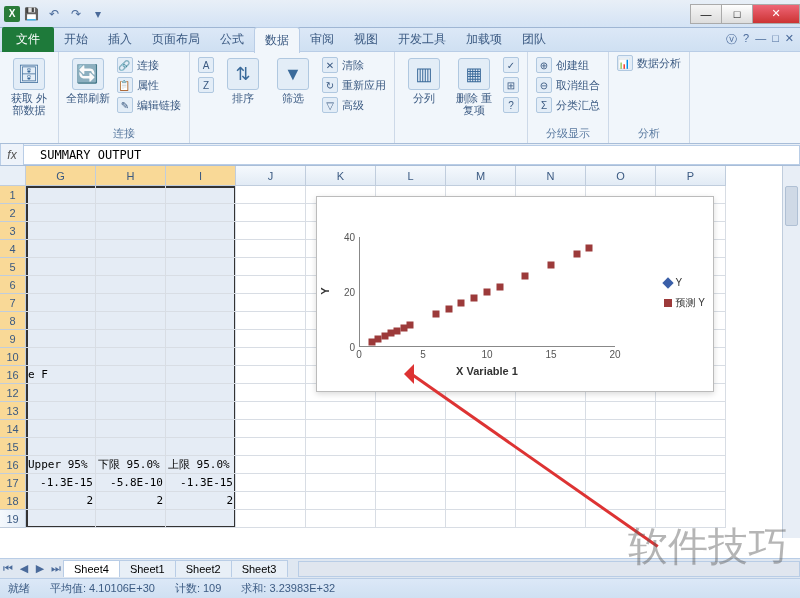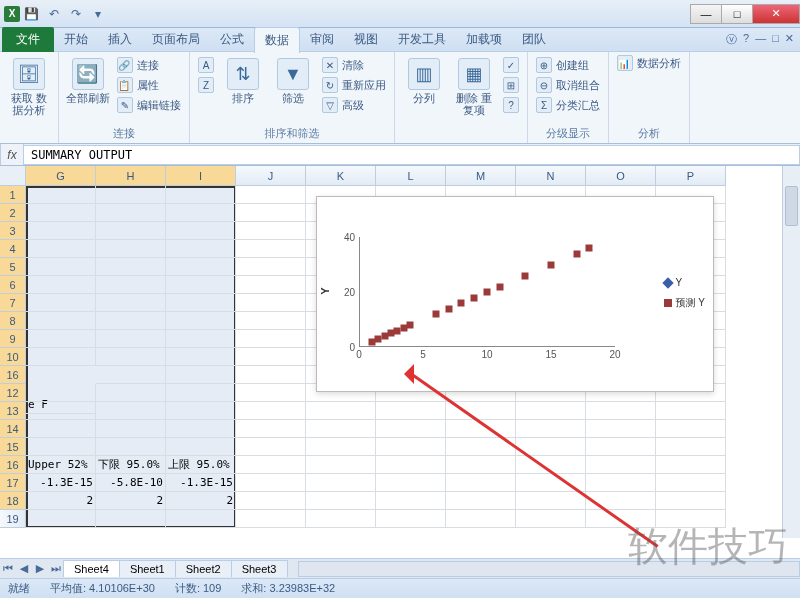--- a/index.html
+++ b/index.html
@@ -32,21 +32,21 @@
 .rbig .ico { width: 32px; height: 32px; background: #e3edf7; border: 1px solid #b0c8e0; border-radius: 3px; display: flex; align-items: center; justify-content: center; font-size: 18px; color: #3a6a9a; }
 .rbig .lbl { font-size: 11px; color: #3b5a82; text-align: center; margin-top: 2px; line-height: 12px; }
 .rsmall-col { display: flex; flex-direction: column; gap: 2px; padding-top: 2px; }
 .rsmall { display: flex; align-items: center; gap: 4px; font-size: 11px; color: #3b5a82; cursor: pointer; padding: 1px 2px; white-space: nowrap; }
 .rsmall .ico { width: 16px; height: 16px; background: #e3edf7; border: 1px solid #b0c8e0; border-radius: 2px; font-size: 10px; display: flex; align-items: center; justify-content: center; }
 
 
 .formula-bar { height: 22px; background: #e8eff7; border-bottom: 1px solid #a8bdd8; display: flex; align-items: center; }
 .name-box { width: 100px; height: 20px; background: #fff; border: 1px solid #b9cde6; font-size: 12px; padding: 0 4px; display: flex; align-items: center; font-family: SimSun, monospace; }
 .fx { width: 24px; text-align: center; font-style: italic; font-size: 12px; color: #555; border-right: 1px solid #b9cde6; border-left: 1px solid #b9cde6; height: 100%; display: flex; align-items: center; justify-content: center; background: #eef3fa; }
-.formula-input { flex: 1; height: 20px; background: #fff; border: 1px solid #b9cde6; border-left: none; font-size: 12px; padding: 0 7px; display: flex; align-items: center; font-family: SimSun, monospace; }
+.formula-input { flex: 1; height: 20px; background: #fff; border: 1px solid #b9cde6; border-left: none; font-size: 12px; padding: 0 16px; display: flex; align-items: center; font-family: SimSun, monospace; }
 
 
 .grid-area { position: relative; height: 392px; background: #fff; overflow: hidden; }
 .corner { position: absolute; left: 0; top: 0; width: 26px; height: 20px; background: #e8eff7; border-right: 1px solid #c0cddd; border-bottom: 1px solid #c0cddd; }
 .col-headers { position: absolute; left: 26px; top: 0; right: 0; height: 20px; display: flex; }
 .col-h { background: linear-gradient(#f5f9fd, #e2ebf5); border-right: 1px solid #c0cddd; border-bottom: 1px solid #c0cddd; font-size: 11px; color: #3b5a82; display: flex; align-items: center; justify-content: center; }
 .col-h.sel { background: #f9d997; }
 .row-headers { position: absolute; left: 0; top: 20px; width: 26px; }
 .row-h { height: 18px; background: linear-gradient(90deg, #f5f9fd, #e2ebf5); border-bottom: 1px solid #c0cddd; border-right: 1px solid #c0cddd; font-size: 11px; color: #3b5a82; display: flex; align-items: center; justify-content: center; }
 .row-h.sel { background: #f9d997; }
@@ -134,21 +134,21 @@
     <span>✕</span>
   </div>
 </div>
 
 <div class="ribbon">
   <div class="rgroup">
     <div class="rgroup-body">
       <div class="rbig">
         <div class="ico">🗄</div>
         <div class="lbl">获取
-数据分析</div>
+外部数据</div>
       </div>
     </div>
     <div class="rgroup-label"></div>
   </div>
   <div class="rgroup">
     <div class="rgroup-body">
       <div class="rbig">
         <div class="ico">🔄</div>
         <div class="lbl">全部刷新</div>
       </div>
@@ -195,21 +195,20 @@
         <div class="rsmall">
             <span class="ico">↻</span>
             <span>重新应用</span>
           </div>
         <div class="rsmall">
             <span class="ico">▽</span>
             <span>高级</span>
           </div>
       </div>
     </div>
-    <div class="rgroup-label">排序和筛选</div>
   </div>
   <div class="rgroup">
     <div class="rgroup-body">
       <div class="rbig">
         <div class="ico">▥</div>
         <div class="lbl">分列</div>
       </div>
       <div class="rbig">
         <div class="ico">▦</div>
         <div class="lbl">删除
@@ -393,21 +392,21 @@
       <div class="cell" style="left: 0px; top: 162px; width: 70px; height: 18px;"></div>
       <div class="cell" style="left: 70px; top: 162px; width: 70px; height: 18px;"></div>
       <div class="cell" style="left: 140px; top: 162px; width: 70px; height: 18px;"></div>
       <div class="cell" style="left: 210px; top: 162px; width: 70px; height: 18px;"></div>
       <div class="cell" style="left: 280px; top: 162px; width: 70px; height: 18px;"></div>
       <div class="cell" style="left: 350px; top: 162px; width: 70px; height: 18px;"></div>
       <div class="cell" style="left: 420px; top: 162px; width: 70px; height: 18px;"></div>
       <div class="cell" style="left: 490px; top: 162px; width: 70px; height: 18px;"></div>
       <div class="cell" style="left: 560px; top: 162px; width: 70px; height: 18px;"></div>
       <div class="cell" style="left: 630px; top: 162px; width: 70px; height: 18px;"></div>
-      <div class="cell" style="left: 0px; top: 180px; width: 70px; height: 18px; margin-top: 30px;">e F</div>
+      <div class="cell" style="left: 0px; top: 180px; width: 70px; height: 18px;">e F</div>
       <div class="cell" style="left: 70px; top: 180px; width: 70px; height: 18px;"></div>
       <div class="cell" style="left: 140px; top: 180px; width: 70px; height: 18px;"></div>
       <div class="cell" style="left: 210px; top: 180px; width: 70px; height: 18px;"></div>
       <div class="cell" style="left: 280px; top: 180px; width: 70px; height: 18px;"></div>
       <div class="cell" style="left: 350px; top: 180px; width: 70px; height: 18px;"></div>
       <div class="cell" style="left: 420px; top: 180px; width: 70px; height: 18px;"></div>
       <div class="cell" style="left: 490px; top: 180px; width: 70px; height: 18px;"></div>
       <div class="cell" style="left: 560px; top: 180px; width: 70px; height: 18px;"></div>
       <div class="cell" style="left: 630px; top: 180px; width: 70px; height: 18px;"></div>
       <div class="cell" style="left: 0px; top: 198px; width: 70px; height: 18px;"></div>
@@ -443,21 +442,21 @@
       <div class="cell" style="left: 0px; top: 252px; width: 70px; height: 18px;"></div>
       <div class="cell" style="left: 70px; top: 252px; width: 70px; height: 18px;"></div>
       <div class="cell" style="left: 140px; top: 252px; width: 70px; height: 18px;"></div>
       <div class="cell" style="left: 210px; top: 252px; width: 70px; height: 18px;"></div>
       <div class="cell" style="left: 280px; top: 252px; width: 70px; height: 18px;"></div>
       <div class="cell" style="left: 350px; top: 252px; width: 70px; height: 18px;"></div>
       <div class="cell" style="left: 420px; top: 252px; width: 70px; height: 18px;"></div>
       <div class="cell" style="left: 490px; top: 252px; width: 70px; height: 18px;"></div>
       <div class="cell" style="left: 560px; top: 252px; width: 70px; height: 18px;"></div>
       <div class="cell" style="left: 630px; top: 252px; width: 70px; height: 18px;"></div>
-      <div class="cell" style="left: 0px; top: 270px; width: 70px; height: 18px;">Upper 52%</div>
+      <div class="cell" style="left: 0px; top: 270px; width: 70px; height: 18px;">Upper 95%</div>
       <div class="cell" style="left: 70px; top: 270px; width: 70px; height: 18px;">下限 95.0%</div>
       <div class="cell" style="left: 140px; top: 270px; width: 70px; height: 18px;">上限 95.0%</div>
       <div class="cell" style="left: 210px; top: 270px; width: 70px; height: 18px;"></div>
       <div class="cell" style="left: 280px; top: 270px; width: 70px; height: 18px;"></div>
       <div class="cell" style="left: 350px; top: 270px; width: 70px; height: 18px;"></div>
       <div class="cell" style="left: 420px; top: 270px; width: 70px; height: 18px;"></div>
       <div class="cell" style="left: 490px; top: 270px; width: 70px; height: 18px;"></div>
       <div class="cell" style="left: 560px; top: 270px; width: 70px; height: 18px;"></div>
       <div class="cell" style="left: 630px; top: 270px; width: 70px; height: 18px;"></div>
       <div class="cell" style="left: 0px; top: 288px; width: 70px; height: 18px; justify-content: flex-end;">-1.3E-15</div>
@@ -520,20 +519,21 @@
         <div class="chart-point" style="left: 217.6px; bottom: 93.5px;"></div>
         <div class="chart-point" style="left: 230.4px; bottom: 99px;"></div>
       </div>
     <div class="chart-axis-x" id="chart-xticks">
         <div class="chart-xtick" style="left: 0px;">0</div>
         <div class="chart-xtick" style="left: 64px;">5</div>
         <div class="chart-xtick" style="left: 128px;">10</div>
         <div class="chart-xtick" style="left: 192px;">15</div>
         <div class="chart-xtick" style="left: 256px;">20</div>
       </div>
+    <div class="chart-xlabel">X Variable  1</div>
     <div class="chart-legend">
       <div class="chart-legend-item">
         <div class="chart-leg-sym" style="background:#3a5fa8;transform:rotate(45deg);"></div>
         <span>Y</span>
       </div>
       <div class="chart-legend-item">
         <div class="chart-leg-sym" style="background:#9c3a3a;"></div>
         <span>预测 Y</span>
       </div>
     </div>

